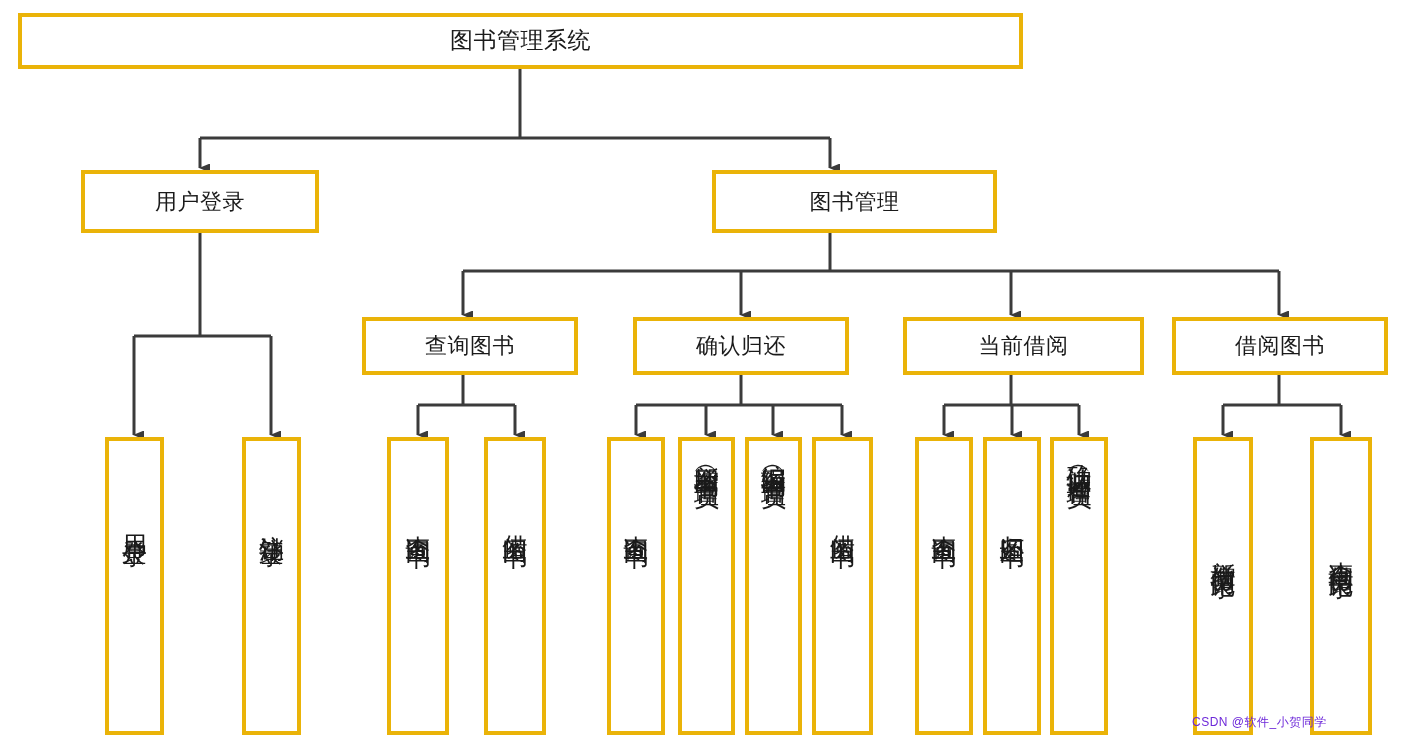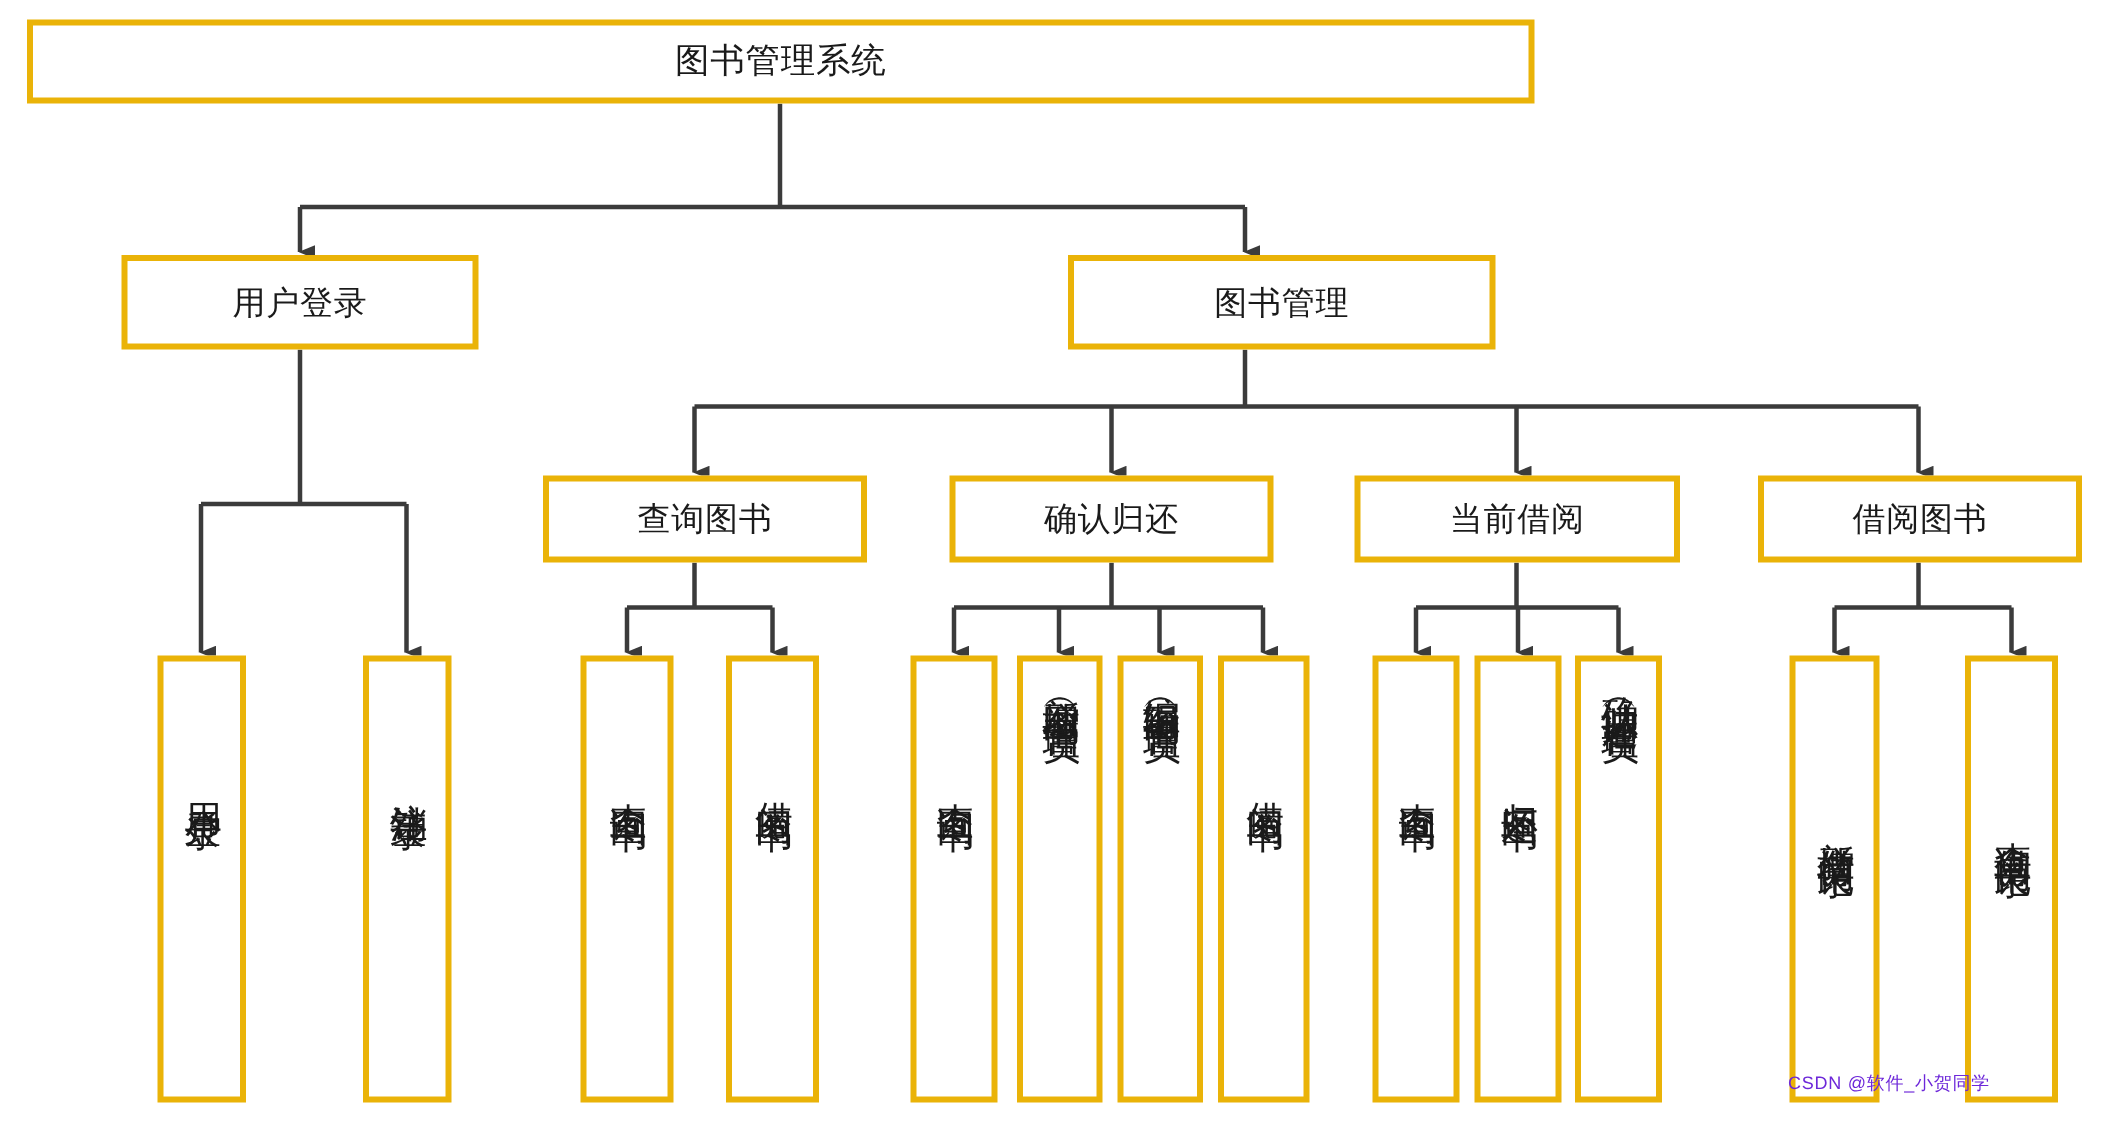--- a/index.html
+++ b/index.html
@@ -130,21 +130,21 @@
       </div>
       <div class="node horiz" style="left: 712px; top: 170px; width: 285px; height: 63px;">
         <span class="label">图书管理</span>
       </div>
       <div class="node horiz" style="left: 362px; top: 317px; width: 216px; height: 58px;">
         <span class="label">查询图书</span>
       </div>
       <div class="node horiz" style="left: 633px; top: 317px; width: 216px; height: 58px;">
         <span class="label">确认归还</span>
       </div>
-      <div class="node horiz" style="left: 903px; top: 317px; width: 217px; height: 58px;">
+      <div class="node horiz" style="left: 903px; top: 317px; width: 241px; height: 58px;">
         <span class="label">当前借阅</span>
       </div>
       <div class="node horiz" style="left: 1172px; top: 317px; width: 216px; height: 58px;">
         <span class="label">借阅图书</span>
       </div>
       <div class="node vert mid" style="left: 105px; top: 437px; width: 59px; height: 298px;">
         <span class="label">用户登录</span>
       </div>
       <div class="node vert mid" style="left: 242px; top: 437px; width: 59px; height: 298px;">
         <span class="label">注销登录</span>

